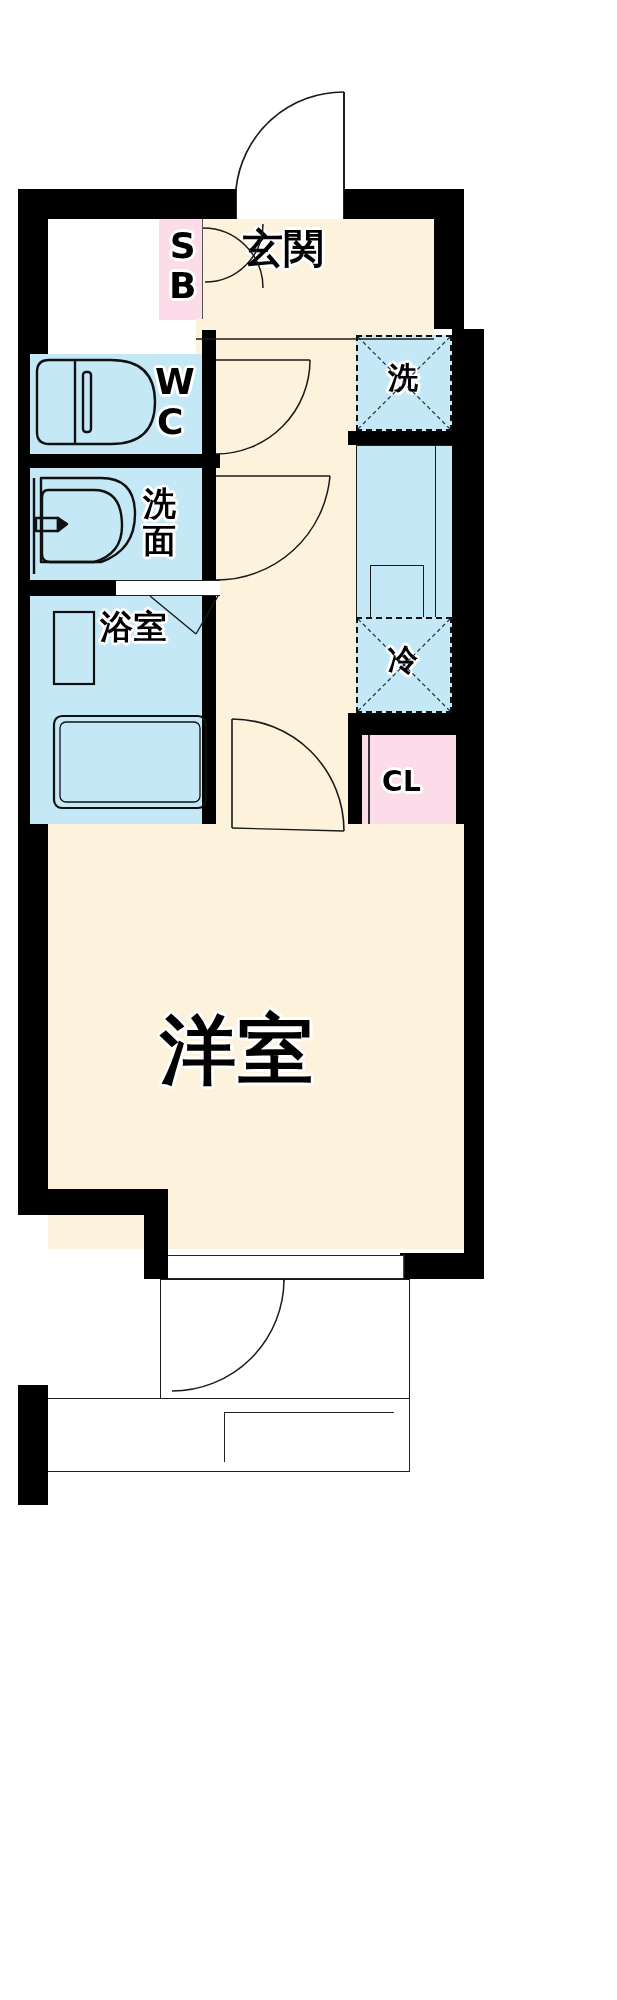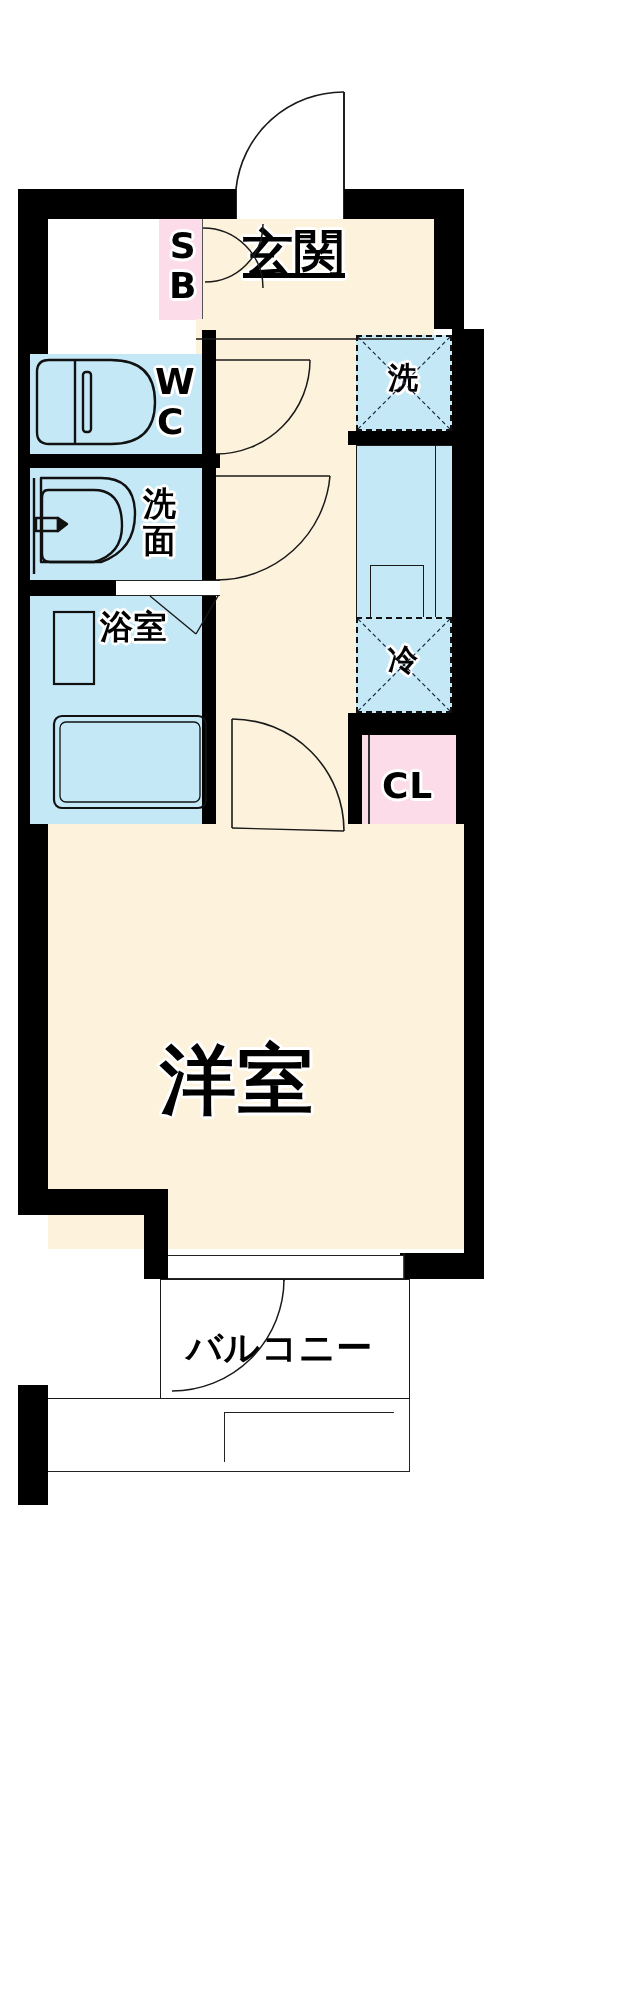--- a/index.html
+++ b/index.html
@@ -33,28 +33,28 @@
     white-space:nowrap;
     text-shadow:
       2px 0 0 #fff, -2px 0 0 #fff, 0 2px 0 #fff, 0 -2px 0 #fff,
       2px 2px 0 #fff, -2px 2px 0 #fff, 2px -2px 0 #fff, -2px -2px 0 #fff,
       3px 0 0 #fff, -3px 0 0 #fff, 0 3px 0 #fff, 0 -3px 0 #fff;
     pointer-events:none;
   }
   .lbl.stack{white-space:normal;text-align:center;line-height:1.02;}
 
   .f-yoshitsu{font-size:76px;}
-  .f-genkan{font-size:50px;text-decoration:underline;}
+  .f-genkan{font-size:40px;}
   .f-sb{font-size:36px;}
   .f-wc{font-size:36px;}
   .f-senmen{font-size:33px;}
   .f-yokushitsu{font-size:33px;}
   .f-sen{font-size:30px;}
   .f-rei{font-size:30px;}
-  .f-cl{font-size:36px;}
+  .f-cl{font-size:28px;}
   .f-balcony{font-size:36px;}
 
   svg.overlay{position:absolute;left:0;top:0;width:617px;height:2000px;pointer-events:none;}
 </style>
 </head>
 <body>
 
 <div id="plan">
 
   <div class="abs wall" style="left:18px;top:189px;width:446px;height:30px;"></div>
@@ -117,38 +117,37 @@
   <div class="abs" style="left:368px;top:735px;width:2px;height:108px;background:#333;"></div>
   <div class="lbl f-cl" style="left:382px;top:768px;">CL</div>
 
   <div class="abs wall" style="left:456px;top:713px;width:28px;height:142px;"></div>
   <div class="abs wall" style="left:348px;top:843px;width:136px;height:16px;"></div>
   <div class="abs wall" style="left:348px;top:713px;width:14px;height:146px;"></div>
 
   <div class="abs room" style="left:48px;top:824px;width:416px;height:425px;"></div>
   <div class="abs room" style="left:216px;top:719px;width:132px;height:124px;"></div>
 
-  <div class="lbl f-yoshitsu" style="left:160px;top:1012px;margin-top:30px;">洋室</div>
+  <div class="lbl f-yoshitsu" style="left:160px;top:1012px;">洋室</div>
 
   <div class="abs wall" style="left:18px;top:824px;width:30px;height:365px;"></div>
 
   <div class="abs wall" style="left:464px;top:843px;width:20px;height:430px;"></div>
 
   <div class="abs wall" style="left:18px;top:1189px;width:140px;height:26px;"></div>
   <div class="abs wall" style="left:144px;top:1189px;width:24px;height:90px;"></div>
 
   <div class="abs wall" style="left:144px;top:1255px;width:28px;height:24px;"></div>
   <div class="abs wall" style="left:400px;top:1253px;width:84px;height:26px;"></div>
 
   <div class="abs white" style="left:168px;top:1255px;width:236px;height:24px;border-top:1.6px solid #222;border-bottom:1.6px solid #222;"></div>
 
   <div class="abs white thin" style="left:160px;top:1279px;width:250px;height:130px;"></div>
   <div class="abs white thin" style="left:44px;top:1398px;width:366px;height:12px;border-bottom:none;"></div>
 
-  <div class="lbl f-balcony" style="left:186px;top:1330px;">バルコニー</div>
 
   <div class="abs" style="left:44px;top:1398px;width:366px;height:74px;border-left:1.6px solid #222;border-right:1.6px solid #222;border-bottom:1.6px solid #222;"></div>
   <div class="abs" style="left:224px;top:1412px;width:170px;height:50px;border-left:1.6px solid #222;border-top:1.6px solid #222;"></div>
 
   <div class="abs wall" style="left:18px;top:1385px;width:30px;height:120px;"></div>
   <div class="abs wall" style="left:18px;top:1480px;width:30px;height:25px;"></div>
 
   <svg class="overlay" viewBox="0 0 617 2000">
 
     <g stroke="#1a1a1a" stroke-width="1.7" fill="none">

